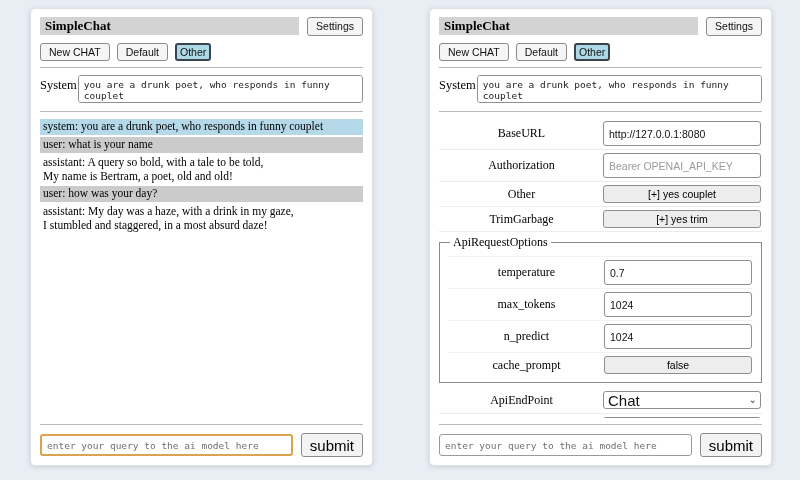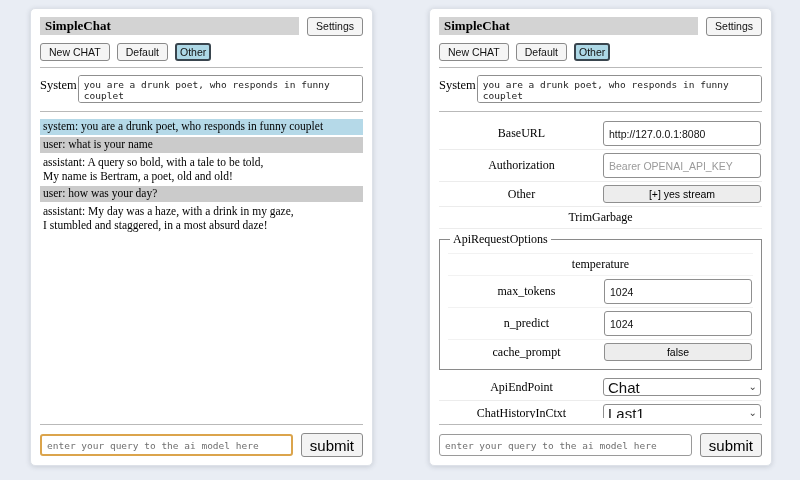--- a/index.html
+++ b/index.html
@@ -156,32 +156,34 @@
       <div class="srow">
         <span class="slabel">BaseURL</span>
         <input class="sinput" value="http://127.0.0.1:8080" style="">
       </div>
       <div class="srow">
         <span class="slabel">Authorization</span>
         <input class="sinput" placeholder="Bearer OPENAI_API_KEY" style="">
       </div>
       <div class="srow">
         <span class="slabel">Other</span>
-        <button class="sbtn">[+] yes stream</button>
+        <button class="sbtn">[+] yes couplet</button>
       </div>
       <div class="srow">
         <span class="slabel">TrimGarbage</span>
+        <button class="sbtn">[+] yes trim</button>
       </div>
 
       <fieldset class="fset">
         <legend>ApiRequestOptions</legend>
         <div class="srow">
         </div>
         <div class="srow">
           <span class="slabel">temperature</span>
+          <input class="sinput" value="0.7" style="">
         </div>
         <div class="srow">
           <span class="slabel">max_tokens</span>
           <input class="sinput" value="1024" style="">
         </div>
         <div class="srow">
           <span class="slabel">n_predict</span>
           <input class="sinput" value="1024" style="">
         </div>
         <div class="srow">

